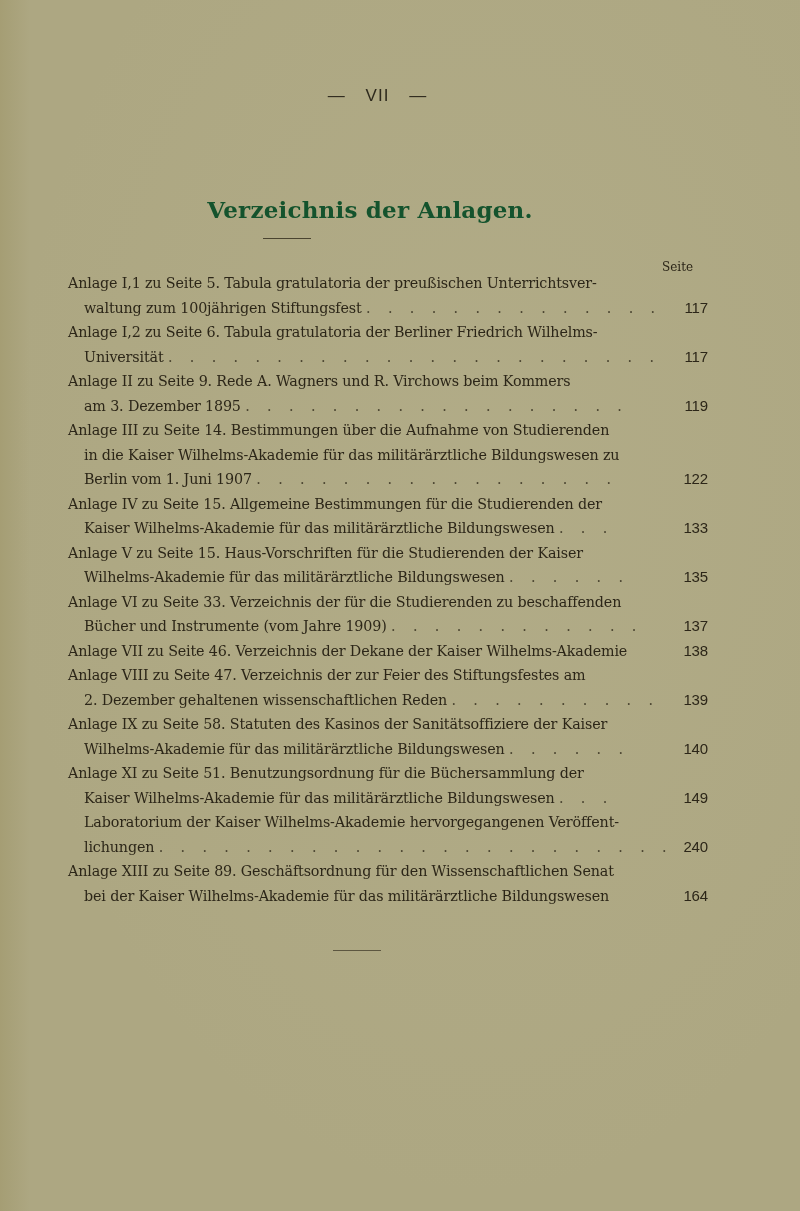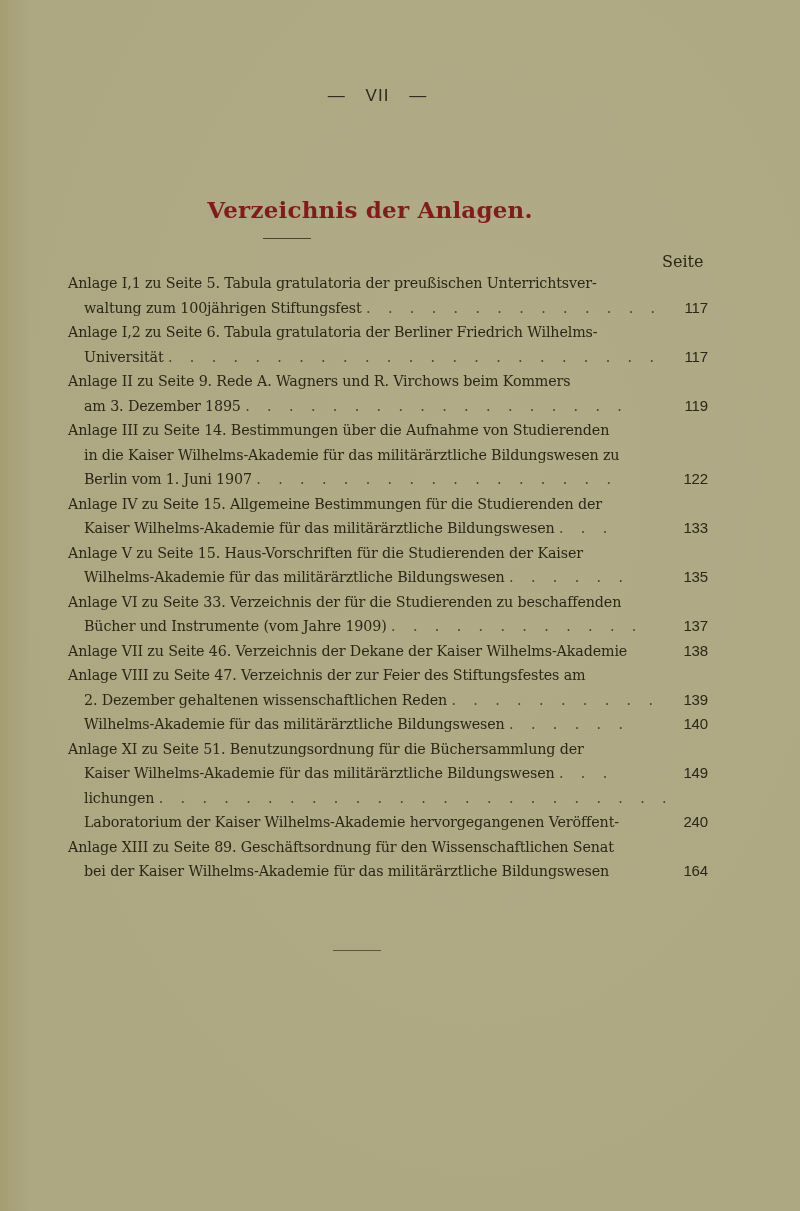--- a/index.html
+++ b/index.html
@@ -33,35 +33,35 @@
     .title {
       position: absolute;
       top: 196px;
       left: 0;
       width: 740px;
       text-align: center;
       font-family: "DejaVu Serif", serif;
       font-weight: bold;
       font-size: 23px;
       letter-spacing: 0.2px;
-      color: #7f1d1d;
+      color: #14532d;
     }
     .title-rule {
       position: absolute;
       top: 238px;
       left: 263px;
       width: 48px;
       height: 1px;
       background: #4a4430;
     }
     .seite-label {
       position: absolute;
-      top: 252px;
+      top: 260px;
       left: 662px;
-      font-size: 16px;
+      font-size: 12px;
       font-family: "DejaVu Serif", serif;
       color: #2c2618;
     }
     .toc {
       position: absolute;
       top: 267px;
       left: 68px;
       width: 625px;
     }
     .entry {
@@ -156,31 +156,32 @@
     <div class="entry">
       <span class="line"><span>Anlage VII zu Seite 46.  Verzeichnis der Dekane der Kaiser Wilhelms-Akademie</span></span>
       <span class="page">138</span>
     </div>
     <div class="entry">
       <span class="line"><span>Anlage VIII zu Seite 47.  Verzeichnis der zur Feier des Stiftungsfestes am</span></span>
       <span class="line cont"><span>2. Dezember gehaltenen wissenschaftlichen Reden</span> <span class="dots">. . . . . . . . . .</span></span>
       <span class="page">139</span>
     </div>
     <div class="entry">
+      <span class="line"><span>Anlage IX zu Seite 58.  Statuten des Kasinos der Sanitätsoffiziere der Kaiser</span></span>
       <span class="line cont"><span>Wilhelms-Akademie für das militärärztliche Bildungswesen</span> <span class="dots">. . . . . .</span></span>
       <span class="page">140</span>
     </div>
     <div class="entry">
       <span class="line"><span>Anlage XI zu Seite 51.  Benutzungsordnung für die Büchersammlung der</span></span>
       <span class="line cont"><span>Kaiser Wilhelms-Akademie für das militärärztliche Bildungswesen</span> <span class="dots">. . .</span></span>
       <span class="page">149</span>
     </div>
     <div class="entry">
+      <span class="line cont"><span>Laboratorium der Kaiser Wilhelms-Akademie hervorgegangenen Veröffent-</span></span>
       <span class="line cont"><span>lichungen</span> <span class="dots">. . . . . . . . . . . . . . . . . . . . . . . .</span></span>
-      <span class="line cont"><span>Laboratorium der Kaiser Wilhelms-Akademie hervorgegangenen Veröffent-</span></span>
       <span class="page">240</span>
     </div>
     <div class="entry">
       <span class="line"><span>Anlage XIII zu Seite 89.  Geschäftsordnung für den Wissenschaftlichen Senat</span></span>
       <span class="line cont"><span>bei der Kaiser Wilhelms-Akademie für das militärärztliche Bildungswesen</span></span>
       <span class="page">164</span>
     </div>
   </div>
 
 <div class="bottom-rule"></div>

